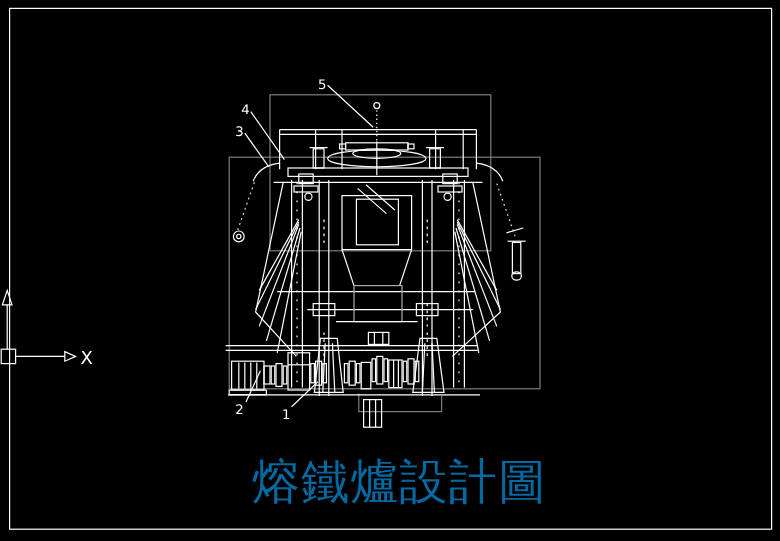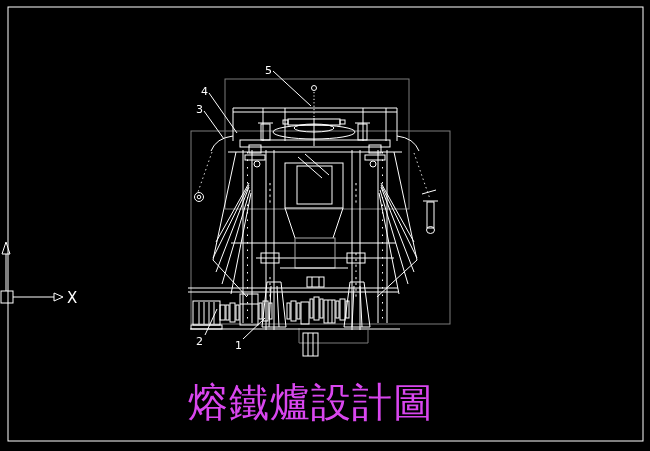--- a/index.html
+++ b/index.html
@@ -6,21 +6,21 @@
   #stage{position:relative;width:650px;height:451px;background:#000;overflow:hidden;
          font-family:"DejaVu Sans","Liberation Sans",sans-serif;}
   #cad-canvas{position:absolute;left:0;top:0;}
   svg line,svg path,svg rect,svg circle,svg ellipse,svg polygon,svg polyline{
     stroke:#fff;stroke-width:1;fill:none;}
   svg text{stroke:none;fill:#fff;font-family:"DejaVu Sans","Liberation Sans",sans-serif;}
   .con{stroke:#7d7d7d;}
   .dim{stroke:#aaa;}
   .spring{stroke:#ddd;}
   #drawing-title{position:absolute;left:188px;top:379px;width:268px;height:48px;
-    text-align:left;color:#d946ef;font-size:40px;line-height:46px;letter-spacing:1px;
+    text-align:right;color:#0369a1;font-size:40px;line-height:46px;letter-spacing:1px;
     font-family:"DejaVu Serif","Liberation Serif",serif;white-space:nowrap;}
 </style>
 </head>
 <body>
 
 <div id="stage">
   <svg id="cad-canvas" width="650" height="451" viewBox="0 0 650 451">
 
     <rect x="8" y="7" width="635" height="434" stroke-width="2.5"></rect>
 

